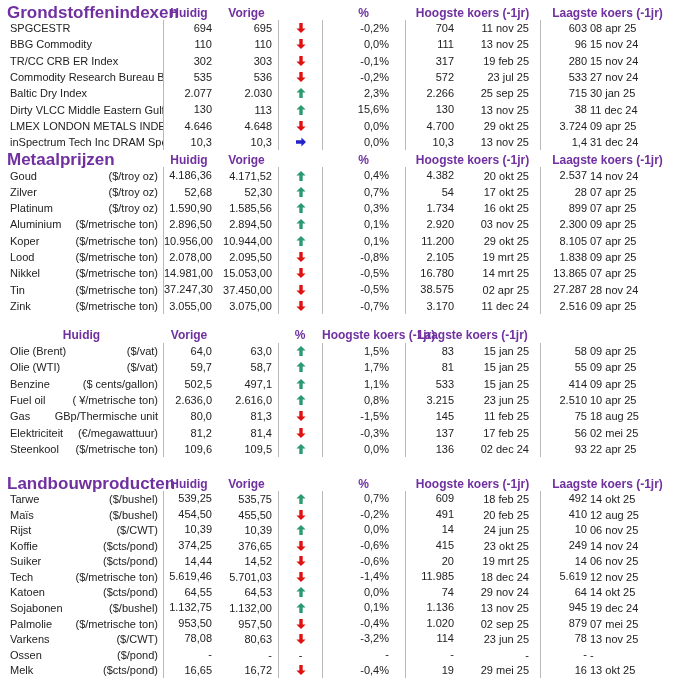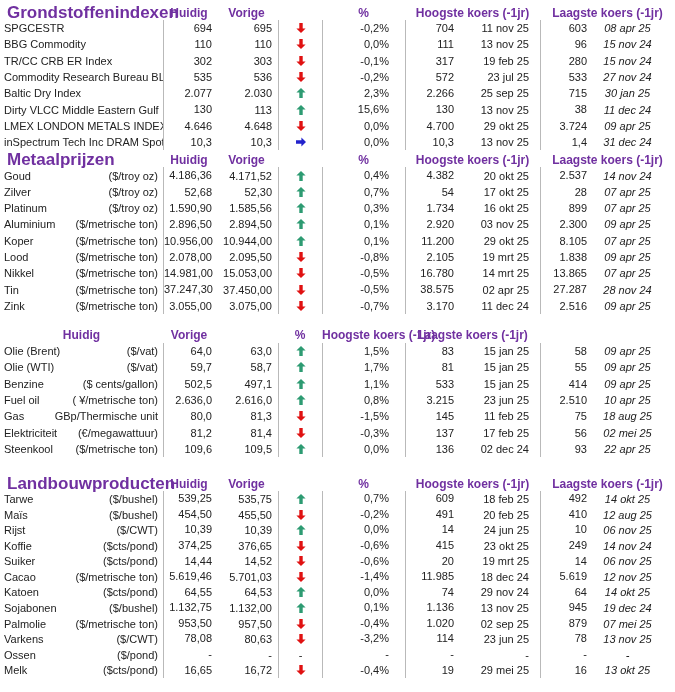--- a/index.html
+++ b/index.html
@@ -29,29 +29,29 @@
   .h-title{padding-left:7px;font-size:17px;}
   .h-huidig,.h-vorige,.h-pct,.h-hoogste,.h-laagste{text-align:center;}
   .rows{width:675px;}
   .row{
     display:grid;
     grid-template-columns:163px 52px 63px 44px 83px 53px 82px 50px 85px;
     height:16.3px;align-items:center;
     font-size:11px;white-space:nowrap;
   }
   .section:nth-child(4) .row{height:15.6px;}
-  .c-name{display:flex;justify-content:space-between;padding-left:4px;padding-right:5px;overflow:hidden;height:100%;align-items:center;}
+  .c-name{display:flex;justify-content:space-between;padding-left:10px;padding-right:5px;overflow:hidden;height:100%;align-items:center;}
   .c-huidig{text-align:right;padding-right:3px;border-left:1px solid var(--divider);height:100%;line-height:16.3px;}
   .c-vorige{text-align:right;padding-right:6px;}
   .c-arrow{display:flex;align-items:center;justify-content:center;border-left:1px solid var(--divider);height:100%;}
   .c-pct{text-align:right;padding-right:16px;border-left:1px solid var(--divider);height:100%;line-height:16.3px;}
   .c-hval{text-align:right;padding-right:4px;border-left:1px solid var(--divider);height:100%;line-height:16.3px;}
   .c-hdate{text-align:right;padding-right:11px;}
   .c-lval{text-align:right;padding-right:3px;border-left:1px solid var(--divider);height:100%;line-height:16.3px;}
-  .c-ldate{text-align:center;padding-right:10px;font-style:italic;}
+  .c-ldate{text-align:left;padding-right:10px;}
   .section:nth-child(4) .c-huidig,
   .section:nth-child(4) .c-pct,
   .section:nth-child(4) .c-hval,
   .section:nth-child(4) .c-lval{line-height:15.6px;}
   .arrow-svg{display:block;}
 </style>
 </head>
 <body>
 
 <div class="table">
@@ -650,21 +650,21 @@
           </div>
     <div class="c-pct">-0,6%</div>
     <div class="c-hval">20</div>
     <div class="c-hdate">19 mrt 25</div>
     <div class="c-lval">14</div>
     <div class="c-ldate">06 nov 25</div>
   </div>
 
   <div class="row">
     <div class="c-name">
-      <span>Cacao</span>
+      <span>Tech</span>
       <span>($/metrische ton)</span>
     </div>
     <div class="c-huidig">5.619,46</div>
     <div class="c-vorige">5.701,03</div>
     <div class="c-arrow">
             <svg width="10" height="10" viewBox="0 0 10 10" class="arrow-svg">
               <path d="M5 10 L9.6 5.4 H6.7 V0 H3.3 V5.4 H0.4 Z" fill="#e01111"></path>
             </svg>
           </div>
     <div class="c-pct">-1,4%</div>

